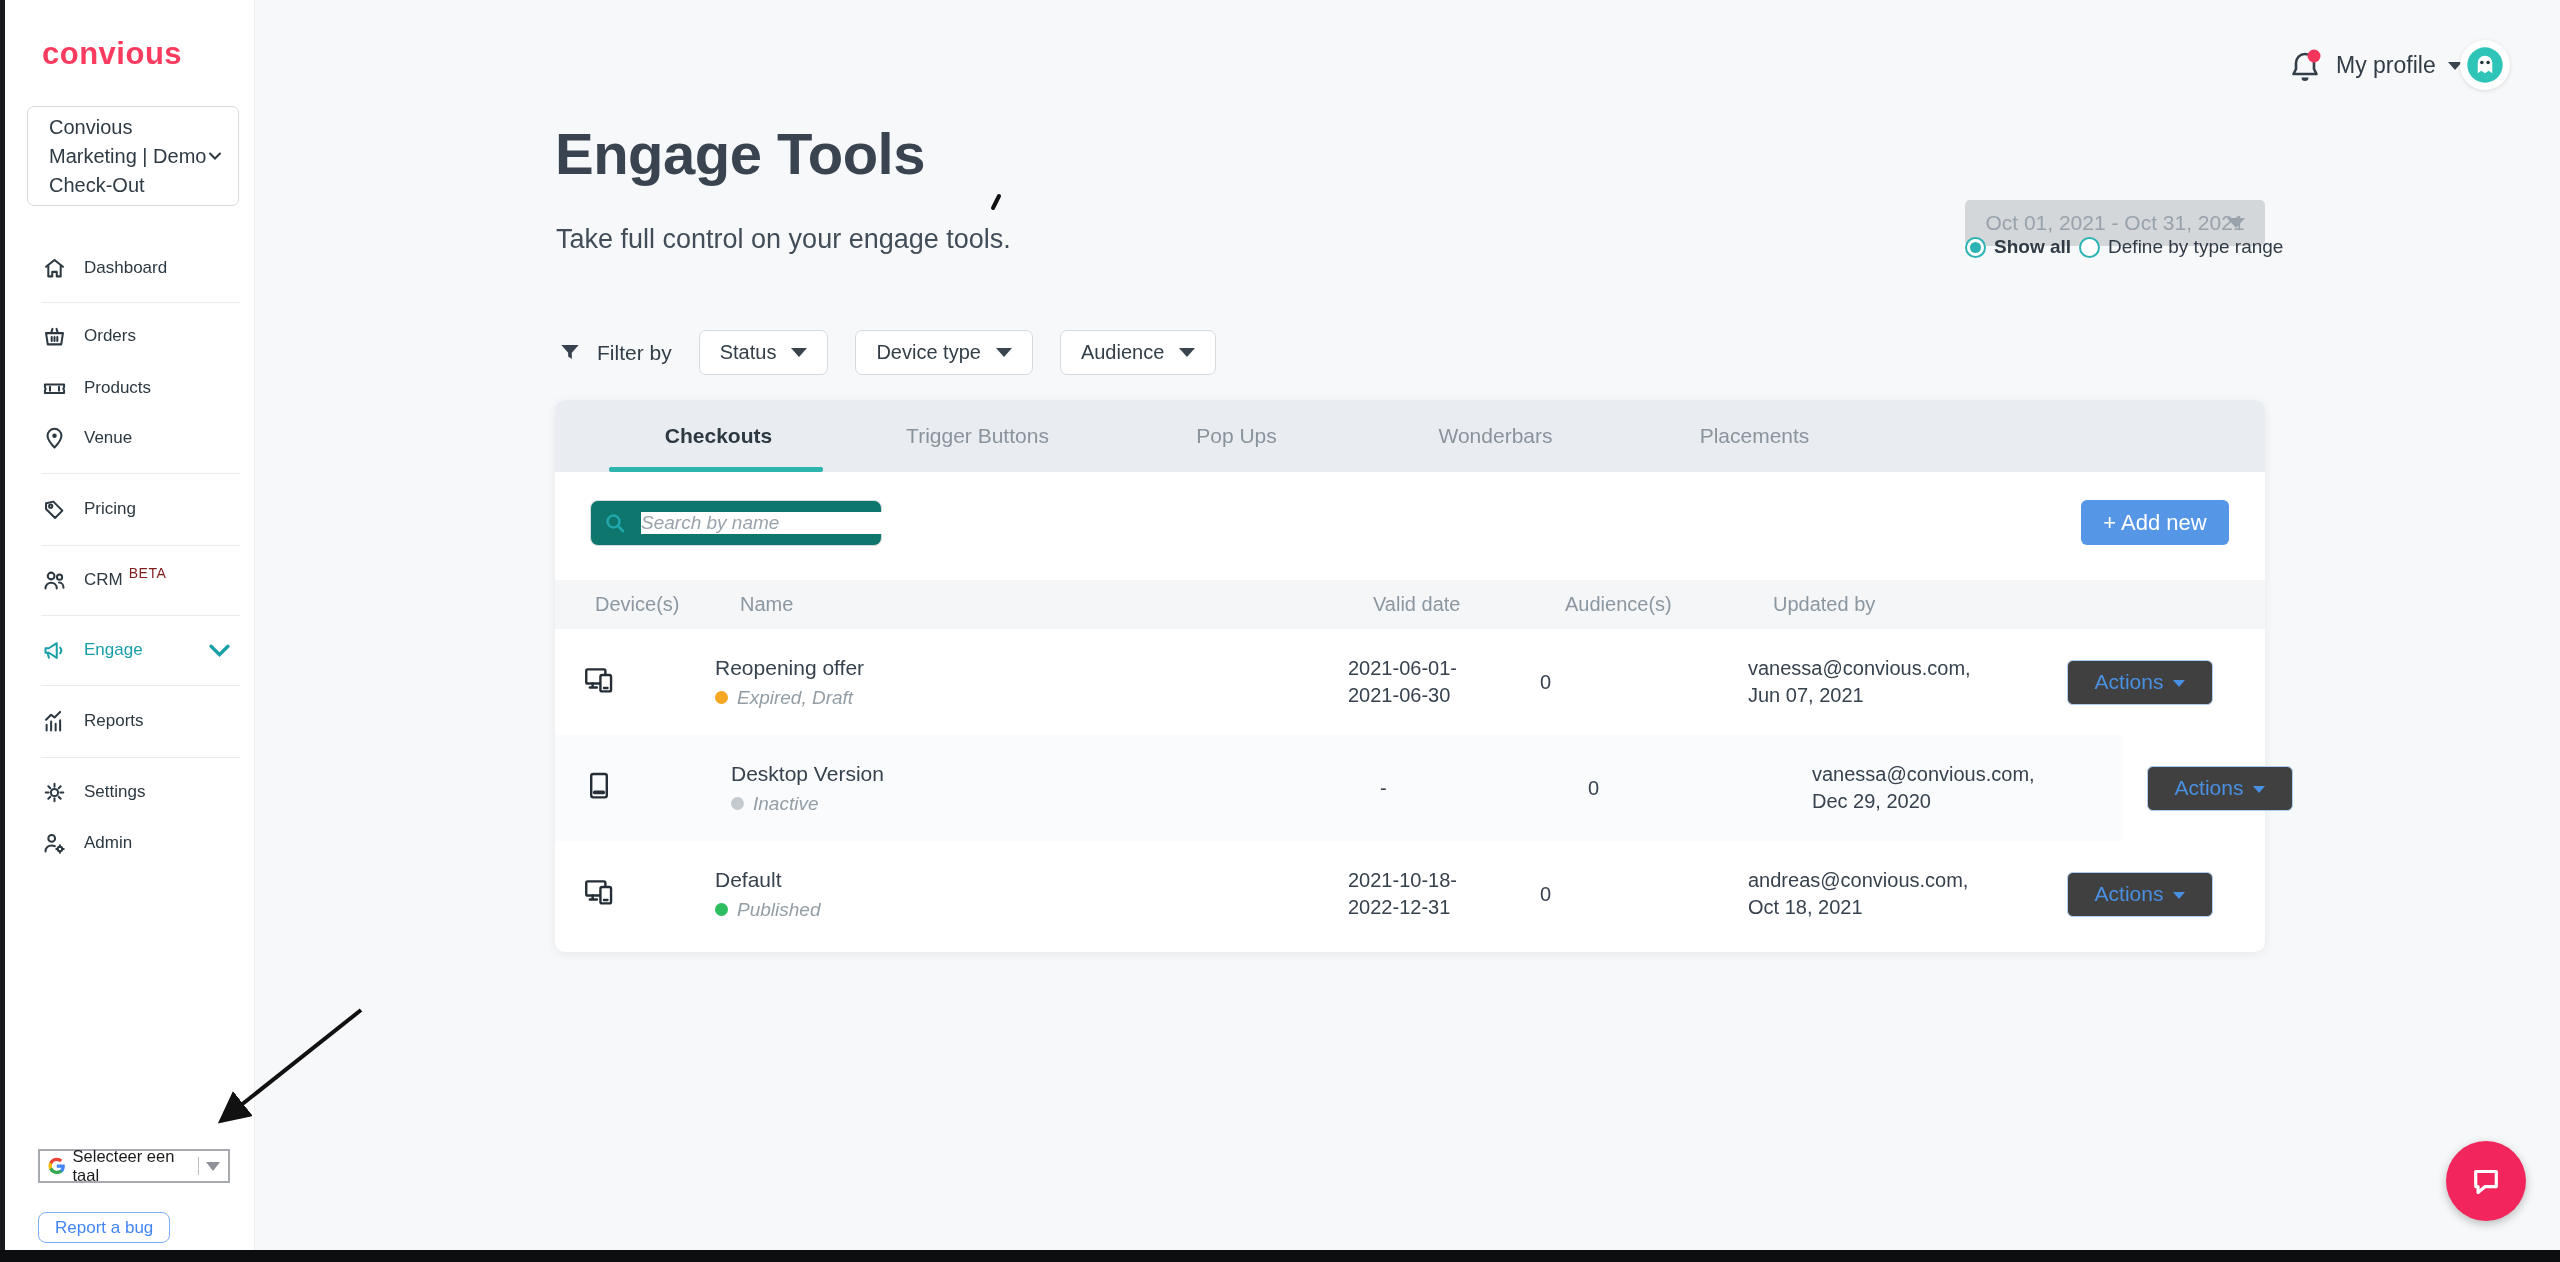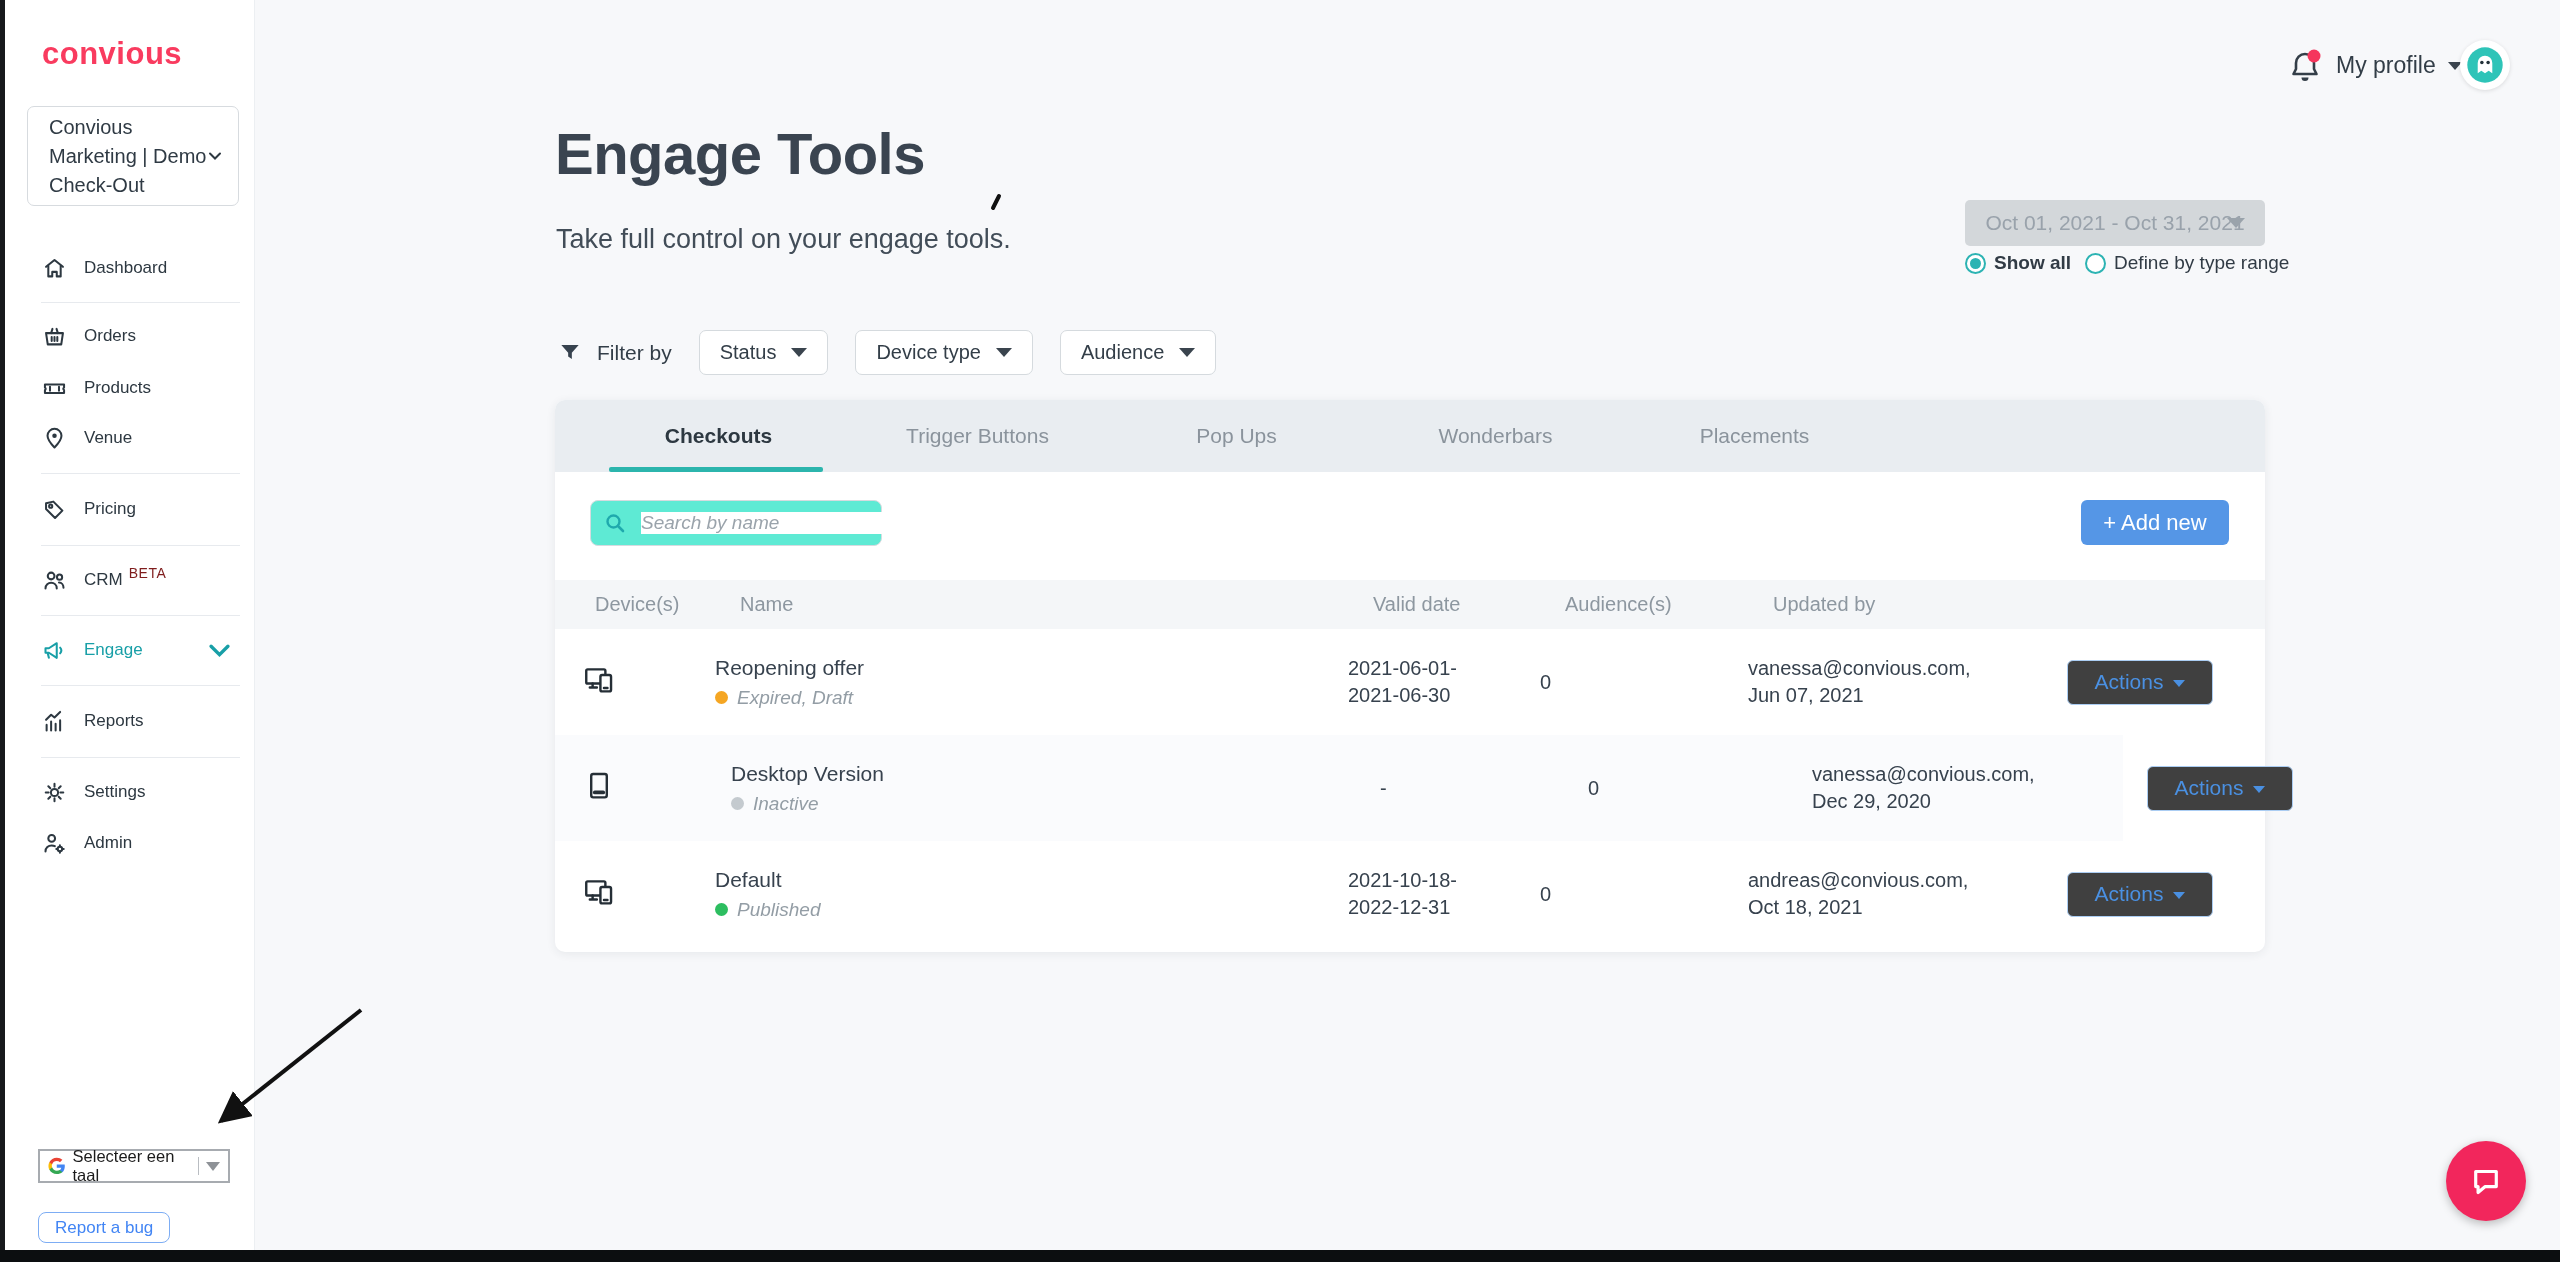--- a/index.html
+++ b/index.html
@@ -48,21 +48,21 @@
   #page-title { left:555px; top:120px; font-size:58px; font-weight:bold; color:#3a4450; letter-spacing:-.5px; }
   #page-subtitle { left:556px; top:224px; font-size:27px; color:#424d58; }
   #pencil-mark { left:985px; top:192px; width:20px; height:22px; }
 
   
   #date-box { left:1965px; top:200px; width:300px; height:46px; background:#d3d7da; border-radius:5px;
               display:flex; align-items:center; justify-content:center; cursor:default; }
   #date-box .date-label { font-size:21px; color:#99a2ab; }
   #date-box .tri { position:absolute; right:20px; width:0; height:0; border-left:9px solid transparent;
                    border-right:9px solid transparent; border-top:10px solid #9aa3ab; }
-  #date-radios { left:1965px; top:252px; width:300px; display:flex; align-items:center; gap:14px; }
+  #date-radios { left:1965px; top:236px; width:300px; display:flex; align-items:center; gap:8px; }
   .radio-opt { display:flex; align-items:center; gap:8px; cursor:pointer; }
   .radio { width:21px; height:21px; border-radius:50%; border:2.5px solid #2cb3b3; background:#fff;
            display:flex; align-items:center; justify-content:center; flex:none; }
   .radio .dot { width:11px; height:11px; border-radius:50%; background:#2cb3b3; }
   .radio-opt span.lbl { font-size:19px; font-weight:bold; color:#313b45; white-space:nowrap; }
   .radio-opt.plain span.lbl { font-weight:normal; }
 
   
   #filter-row { left:557px; top:330px; display:flex; align-items:center; }
   #filter-row .filter-label { font-size:21px; color:#333e48; margin:0 0 0 14px; }
@@ -77,21 +77,21 @@
           box-shadow:0 2px 10px rgba(40,50,60,.08); }
   #tabbar { position:absolute; left:0; top:0; width:1710px; height:72px; background:#e9edf1;
             border-radius:10px 10px 0 0; display:flex; padding-left:34px; }
   .tab { width:259px; height:72px; display:flex; align-items:center; justify-content:center;
          font-size:21px; color:#8a939c; cursor:pointer; position:relative; }
   .tab.active { color:#2d3841; font-weight:bold; }
   .tab.active::after { content:""; position:absolute; left:20px; right:25px; bottom:0; height:5px;
                        background:#2cb5ad; border-radius:2px; }
 
   #search-box { position:absolute; left:35px; top:100px; width:292px; height:46px; border:1px solid #d6dbdf;
-                border-radius:8px; background:#5eead4; display:flex; align-items:center; padding:0 12px; }
+                border-radius:8px; background:#0f766e; display:flex; align-items:center; padding:0 12px; }
   #search-box svg { width:24px; height:24px; flex:none; }
   #search-input { border:none; outline:none; flex:1; margin-left:14px; font-size:19px; font-style:italic;
                   color:#37424e; font-family:"Liberation Sans", sans-serif; }
   #search-input::placeholder { color:#9aa3ab; }
   #add-new { position:absolute; left:1526px; top:100px; width:148px; height:45px; background:#5596e6;
              border:none; border-radius:6px; color:#fff; font-size:22px; cursor:pointer;
              font-family:"Liberation Sans", sans-serif; }
 
   .tgrid { display:grid; grid-template-columns:145px 633px 192px 208px 319px 173px; align-items:center; padding-left:40px; }
   #thead { position:absolute; left:0; top:180px; width:1710px; height:49px; background:#f4f6f8; }

